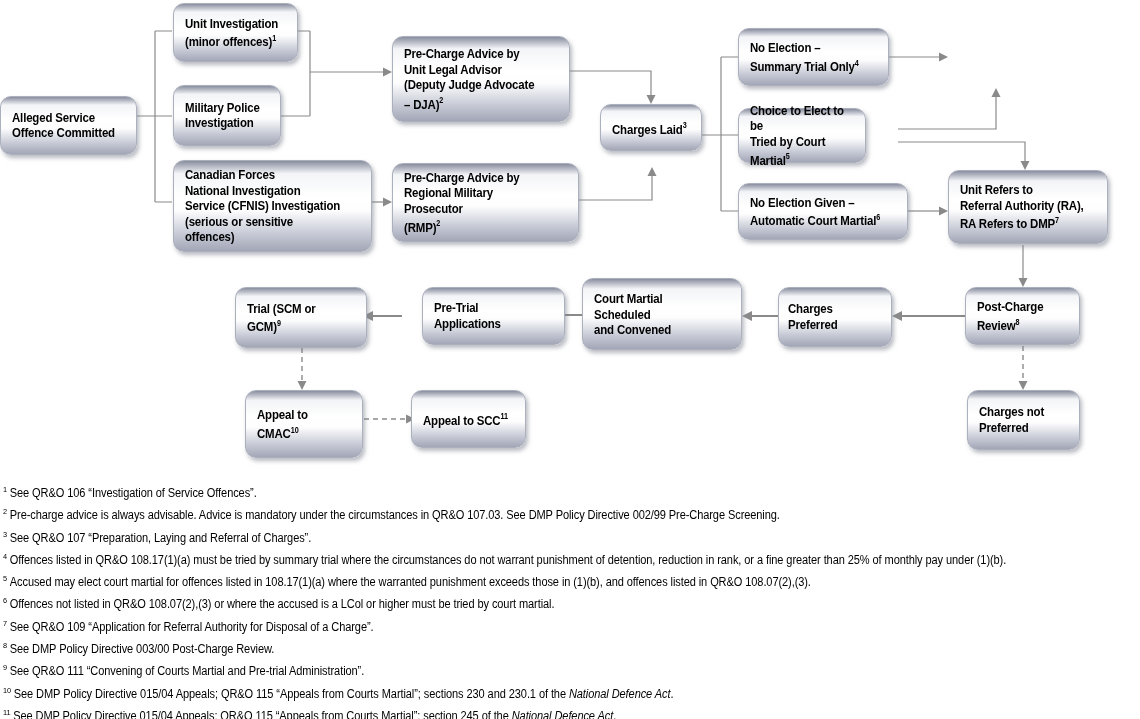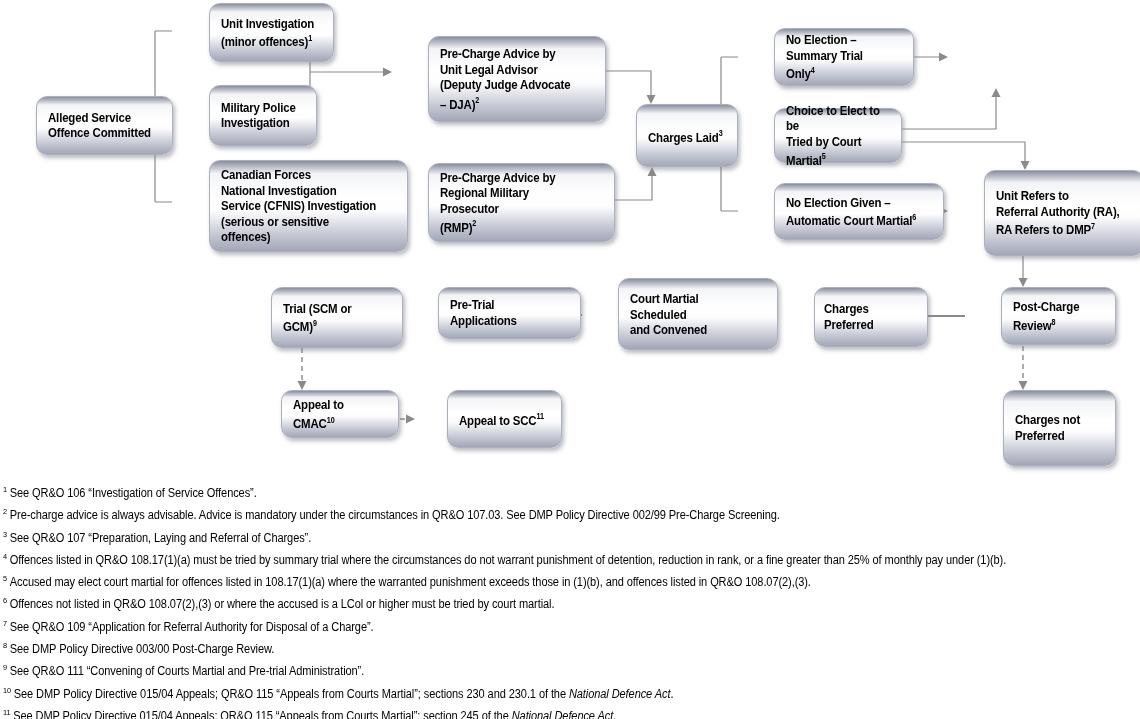--- a/index.html
+++ b/index.html
@@ -6,21 +6,20 @@
   #canvas{
     position:relative;width:1140px;height:719px;background:#ffffff;
     font-family:"Liberation Sans", sans-serif;color:#000;overflow:hidden;
   }
   svg.connectors{position:absolute;left:0;top:0;}
   .node{
     position:absolute;box-sizing:border-box;border-radius:11px;
     background:linear-gradient(180deg,#898e9f 0%,#f3f4f7 14%,#ffffff 40%,#fdfdfe 55%,#c9ccd7 80%,#a2a6b6 100%);
     border:1px solid #abb0bd;
     box-shadow:2px 3px 4px rgba(128,131,144,0.55);
-    margin-left:36px;
   }
   .nl{
     position:absolute;left:11px;top:50%;
     transform:translateY(-50%) scaleX(0.85);transform-origin:0 50%;
     font-size:13.5px;font-weight:bold;line-height:15.6px;letter-spacing:-0.2px;
     white-space:pre-line;
   }
   .nl sup{font-size:8.5px;letter-spacing:0;}
   sup:empty{display:none;}
   i:empty{display:none;}
@@ -103,64 +102,64 @@
     <div class="nl"><span>Pre-Charge Advice by
 Unit Legal Advisor
 (Deputy Judge Advocate
 – DJA)</span><sup>2</sup></div>
   </div>
   <div class="node" style="left:392px;top:163px;width:187px;height:79px">
     <div class="nl"><span>Pre-Charge Advice by
 Regional Military Prosecutor
 (RMP)</span><sup>2</sup></div>
   </div>
-  <div class="node" style="left:600px;top:104px;width:102px;height:63px">
+  <div class="node" style="left:600px;top:104px;width:102px;height:47px">
     <div class="nl"><span>Charges Laid</span><sup>3</sup></div>
   </div>
-  <div class="node" style="left:738px;top:28px;width:140px;height:58px">
+  <div class="node" style="left:738px;top:28px;width:151px;height:58px">
     <div class="nl"><span>No Election –
 Summary Trial Only</span><sup>4</sup></div>
   </div>
   <div class="node" style="left:738px;top:108px;width:128px;height:55px">
     <div class="nl"><span>Choice to Elect to be
 Tried by Court Martial</span><sup>5</sup></div>
   </div>
   <div class="node" style="left:738px;top:183px;width:170px;height:57px">
     <div class="nl"><span>No Election Given –
 Automatic Court Martial</span><sup>6</sup></div>
   </div>
-  <div class="node" style="left:948px;top:170px;width:160px;height:86px">
+  <div class="node" style="left:948px;top:170px;width:160px;height:74px">
     <div class="nl"><span>Unit Refers to
 Referral Authority (RA),
 RA Refers to DMP</span><sup>7</sup></div>
   </div>
   <div class="node" style="left:965px;top:287px;width:115px;height:58px">
     <div class="nl"><span>Post-Charge
 Review</span><sup>8</sup></div>
   </div>
   <div class="node" style="left:778px;top:287px;width:114px;height:60px">
     <div class="nl" style="left:9px"><span>Charges Preferred</span></div>
   </div>
   <div class="node" style="left:582px;top:278px;width:160px;height:72px">
     <div class="nl"><span>Court Martial Scheduled
 and Convened</span></div>
   </div>
-  <div class="node" style="left:402px;top:287px;width:143px;height:52px">
+  <div class="node" style="left:422px;top:287px;width:143px;height:58px">
     <div class="nl"><span>Pre-Trial Applications</span></div>
   </div>
   <div class="node" style="left:235px;top:287px;width:132px;height:61px">
     <div class="nl"><span>Trial (SCM or GCM)</span><sup>9</sup></div>
   </div>
-  <div class="node" style="left:245px;top:390px;width:118px;height:48px">
+  <div class="node" style="left:245px;top:390px;width:118px;height:68px">
     <div class="nl"><span>Appeal to CMAC</span><sup>10</sup></div>
   </div>
   <div class="node" style="left:411px;top:390px;width:115px;height:58px">
     <div class="nl"><span>Appeal to SCC</span><sup>11</sup></div>
   </div>
-  <div class="node" style="left:967px;top:390px;width:113px;height:76px">
+  <div class="node" style="left:967px;top:390px;width:113px;height:60px">
     <div class="nl"><span>Charges not
 Preferred</span></div>
   </div>
 
   <div class="footnotes">
     <p><sup>1</sup><span>See QR&amp;O 106 “Investigation of Service Offences”.</span><span></span></p>
     <p><sup>2</sup><span>Pre-charge advice is always advisable. Advice is mandatory under the circumstances in QR&amp;O 107.03. See DMP Policy Directive 002/99 Pre-Charge Screening.</span><span></span></p>
     <p><sup>3</sup><span>See QR&amp;O 107 “Preparation, Laying and Referral of Charges”.</span><span></span></p>
     <p><sup>4</sup><span>Offences listed in QR&amp;O 108.17(1)(a) must be tried by summary trial where the circumstances do not warrant punishment of detention, reduction in rank, or a fine greater than 25% of monthly pay under (1)(b).</span><span></span></p>
     <p><sup>5</sup><span>Accused may elect court martial for offences listed in 108.17(1)(a) where the warranted punishment exceeds those in (1)(b), and offences listed in QR&amp;O 108.07(2),(3).</span><span></span></p>

